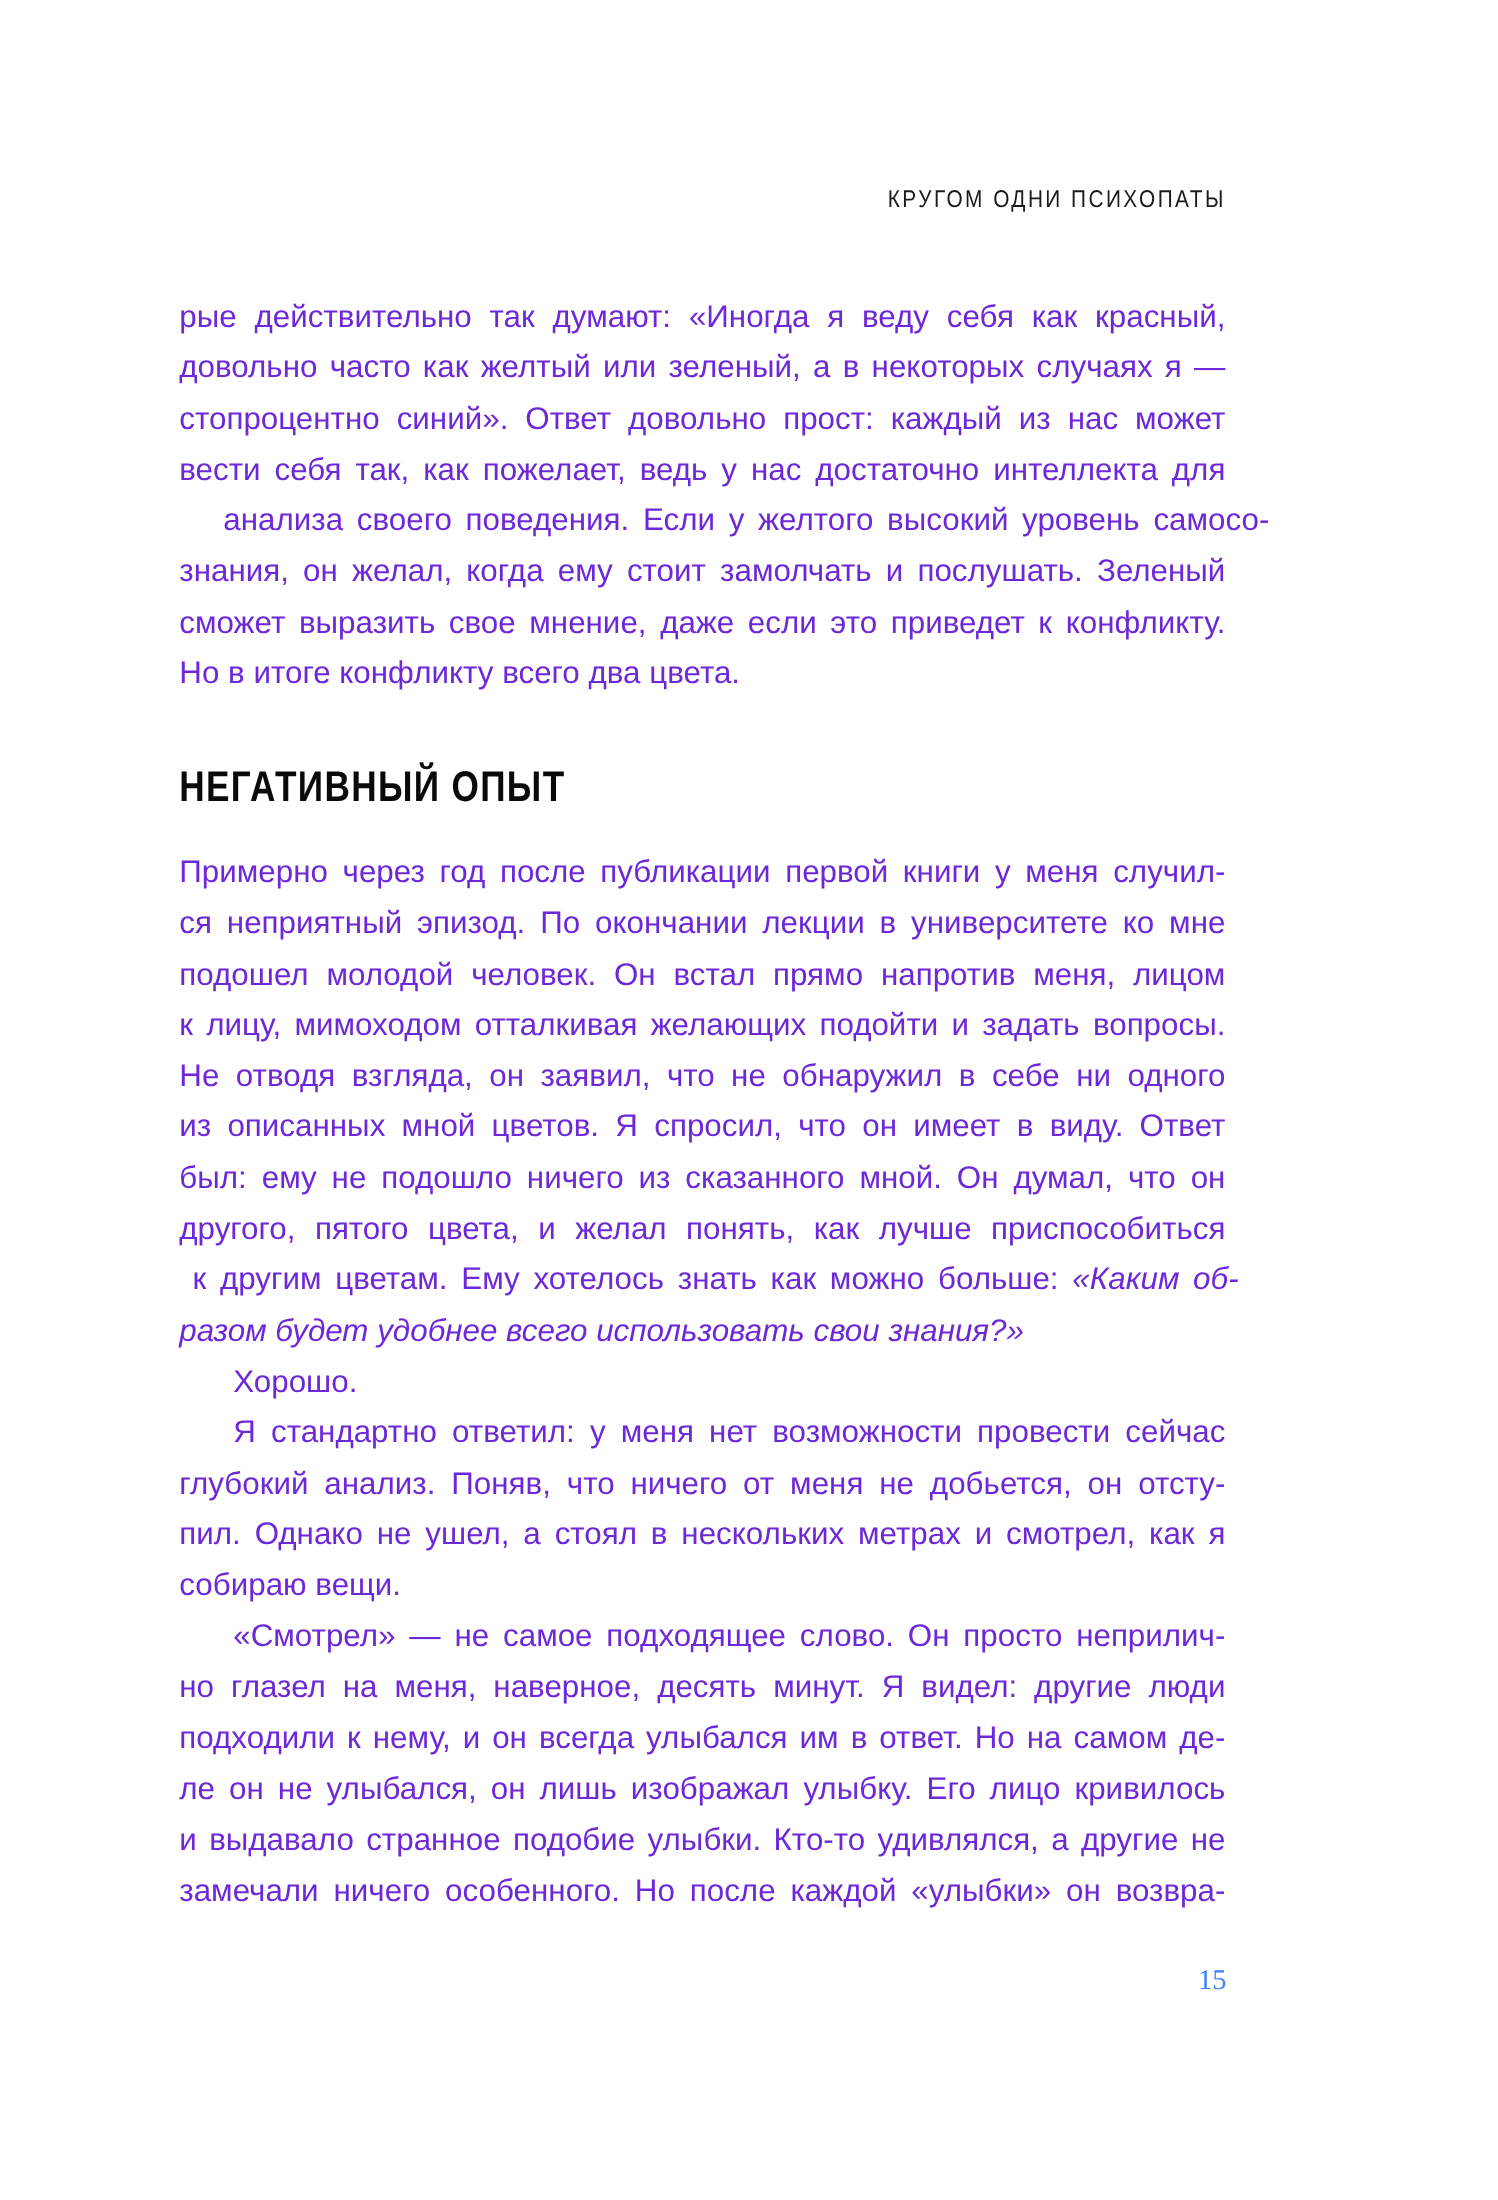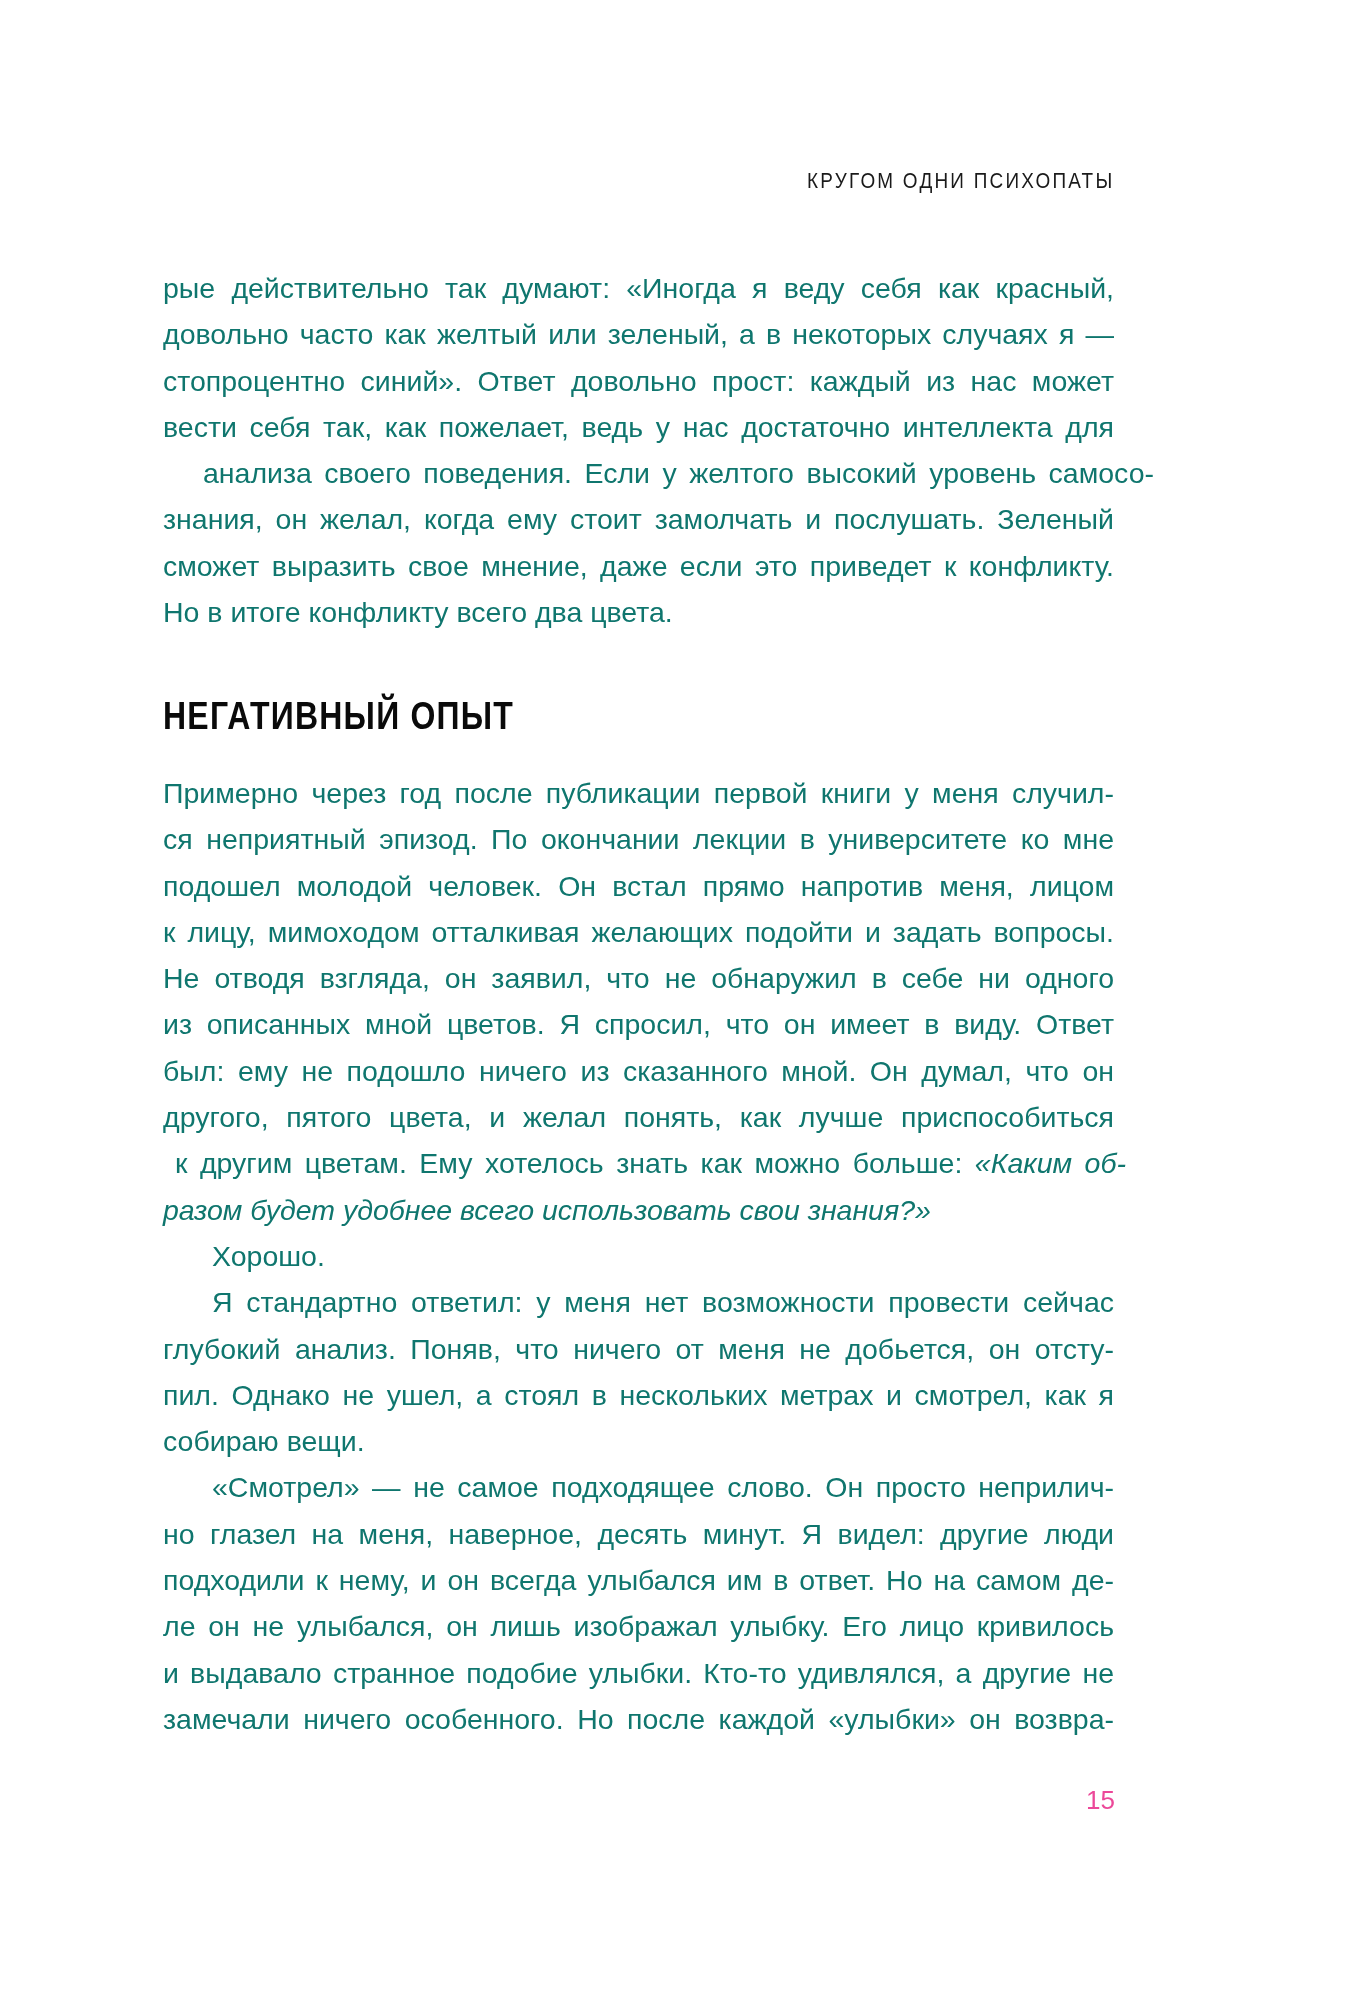--- a/index.html
+++ b/index.html
@@ -5,33 +5,33 @@
   html, body { margin: 0; padding: 0; background: #ffffff; }
   body { width: 1362px; height: 2000px; position: relative; overflow: hidden;
          font-family: "Liberation Sans", sans-serif; color: #111111; }
   .running-head { position: absolute; top: 168px; right: 248px;
          font-family: "Liberation Sans", sans-serif; font-size: 22px;
          letter-spacing: 2.6px; color: #1a1a1a; transform: scaleX(0.86);
          transform-origin: right center; white-space: nowrap; }
   .text-block { position: absolute; left: 163px; width: 951px; }
   .line { display: block; height: 46.3px; line-height: 46.3px; font-size: 28.5px;
           text-align: justify; text-align-last: justify; white-space: nowrap;
-          overflow: visible; color: #0f766e; }
+          overflow: visible; color: #6d28d9; }
   .line.last { text-align-last: left; }
   .line.indent { padding-left: 49px; box-sizing: border-box; }
   .line span.it { font-style: italic; }
   .line-inner { display: inline-block; width: 100%; text-align: justify; text-align-last: justify; white-space: normal; }
   .last .line-inner { text-align-last: left; }
   #section1 { top: 265px; }
   .heading { position: absolute; left: 163px; top: 694px;
          font-family: "Liberation Sans", sans-serif; font-weight: bold;
          font-size: 39px; letter-spacing: 1.5px; color: #0a0a0a;
          transform: scaleX(0.82); transform-origin: left center; white-space: nowrap; }
   #section2 { top: 770px; }
-  .page-number { position: absolute; right: 247px; top: 1785px; font-size: 26px; color: #ec4899; }
+  .page-number { position: absolute; right: 247px; top: 1785px; font-size: 26px; color: #3b82f6; font-family: Liberation Serif, serif; }
 </style>
 </head>
 <body>
 
 <div class="running-head">КРУГОМ ОДНИ ПСИХОПАТЫ</div>
 
 <div class="text-block" id="section1">
     <div class="line"><span class="line-inner" style="white-space: normal;"><span>рые действительно так думают: «Иногда я веду себя как красный,</span></span></div>
     <div class="line"><span class="line-inner" style="white-space: normal;"><span>довольно часто как желтый или зеленый, а в некоторых случаях я —</span></span></div>
     <div class="line"><span class="line-inner" style="white-space: normal;"><span>стопроцентно синий». Ответ довольно прост: каждый из нас может</span></span></div>

